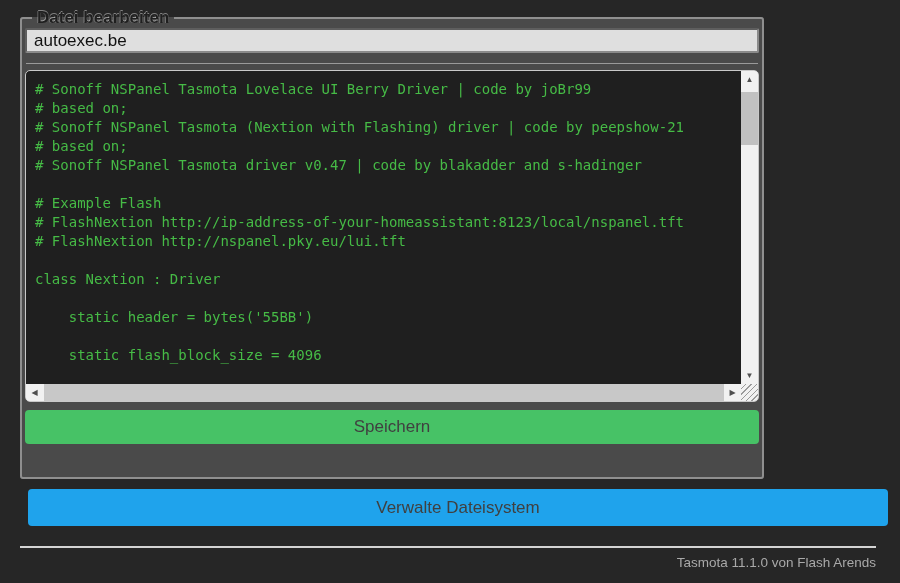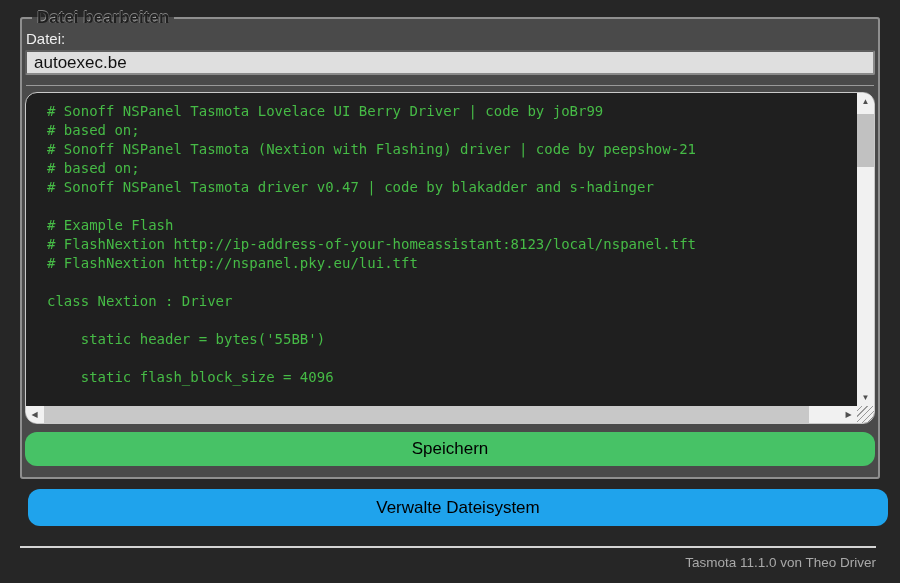--- a/index.html
+++ b/index.html
@@ -6,21 +6,21 @@
   body{
     width:900px;height:583px;
     background:#262626;
     font-family:"Liberation Sans",sans-serif;
     overflow:hidden;
   }
   .page{position:relative;width:900px;height:583px;}
 
   
   fieldset.edit-box{
-    position:absolute;left:20px;top:8px;width:860px;height:471px;
+    position:absolute;left:20px;top:8px;width:744px;height:471px;
     box-sizing:border-box;
     background:#4a4a4a;
     border:2px solid #8f8f8f;
     border-radius:3px;
     margin:0;padding:0 3px 8px 3px;
   }
   fieldset.edit-box legend{
     margin-left:7px;padding:0 5px;
     font-size:17px;font-weight:bold;
     color:#1f1f1f;
@@ -43,24 +43,23 @@
     border:none;border-top:1px solid #9a9a9a;
     margin:10px 1px 6px 1px;
   }
 
   
   .editor-wrap{
     position:relative;
     height:330px;
     background:#1f1f1f;
     border:1px solid #c9c9c9;
-    border-radius:12px;
+    border-radius:5px;
     overflow:hidden;
     margin-bottom:8px;
-    padding-left:12px;
   }
   pre.code{
     margin:0;padding:9px 10px 0 9px;
     font-family:"DejaVu Sans Mono",monospace;
     font-size:14px;line-height:19px;
     color:#46bb46;
     white-space:pre;
   }
   
   .vsb{
@@ -92,22 +91,22 @@
   .sb-corner{
     position:absolute;right:0;bottom:0;width:17px;height:17px;
     background:
       repeating-linear-gradient(135deg,#f1f1f1 0 3px,#9a9a9a 3px 4px);
   }
 
   
   button.btn{
     display:block;border:none;cursor:pointer;
     font-family:"Liberation Sans",sans-serif;
-    font-size:17px;color:#000000;
-    border-radius:12px;
+    font-size:17px;color:#404040;
+    border-radius:4px;
     width:100%;
   }
   button.save{
     height:34px;background:#47c266;margin:0;
   }
   button.manage{
     position:absolute;left:28px;top:489px;width:860px;height:37px;
     background:#1fa3ec;
   }
 
@@ -122,21 +121,20 @@
   }
 </style>
 </head>
 <body>
 
 <div class="page">
 
   <fieldset class="edit-box">
     <legend>Datei bearbeiten</legend>
 
-    <div class="file-label">Datei:</div>
 
     <input class="file-input" type="text" value="autoexec.be" style="">
 
     <hr class="sep">
 
     <div class="editor-wrap">
       <pre class="code"># Sonoff NSPanel Tasmota Lovelace UI Berry Driver | code by joBr99
 # based on;
 # Sonoff NSPanel Tasmota (Nextion with Flashing) driver | code by peepshow-21
 # based on;
@@ -166,15 +164,15 @@
 
       <div class="sb-corner"></div>
     </div>
 
     <button class="btn save">Speichern</button>
   </fieldset>
 
   <button class="btn manage">Verwalte Dateisystem</button>
 
   <hr class="footer-hr">
-  <div class="footer-text">Tasmota 11.1.0 von Theo Driver</div>
+  <div class="footer-text">Tasmota 11.1.0 von Flash Arends</div>
 
 </div>
 
 </body></html>

